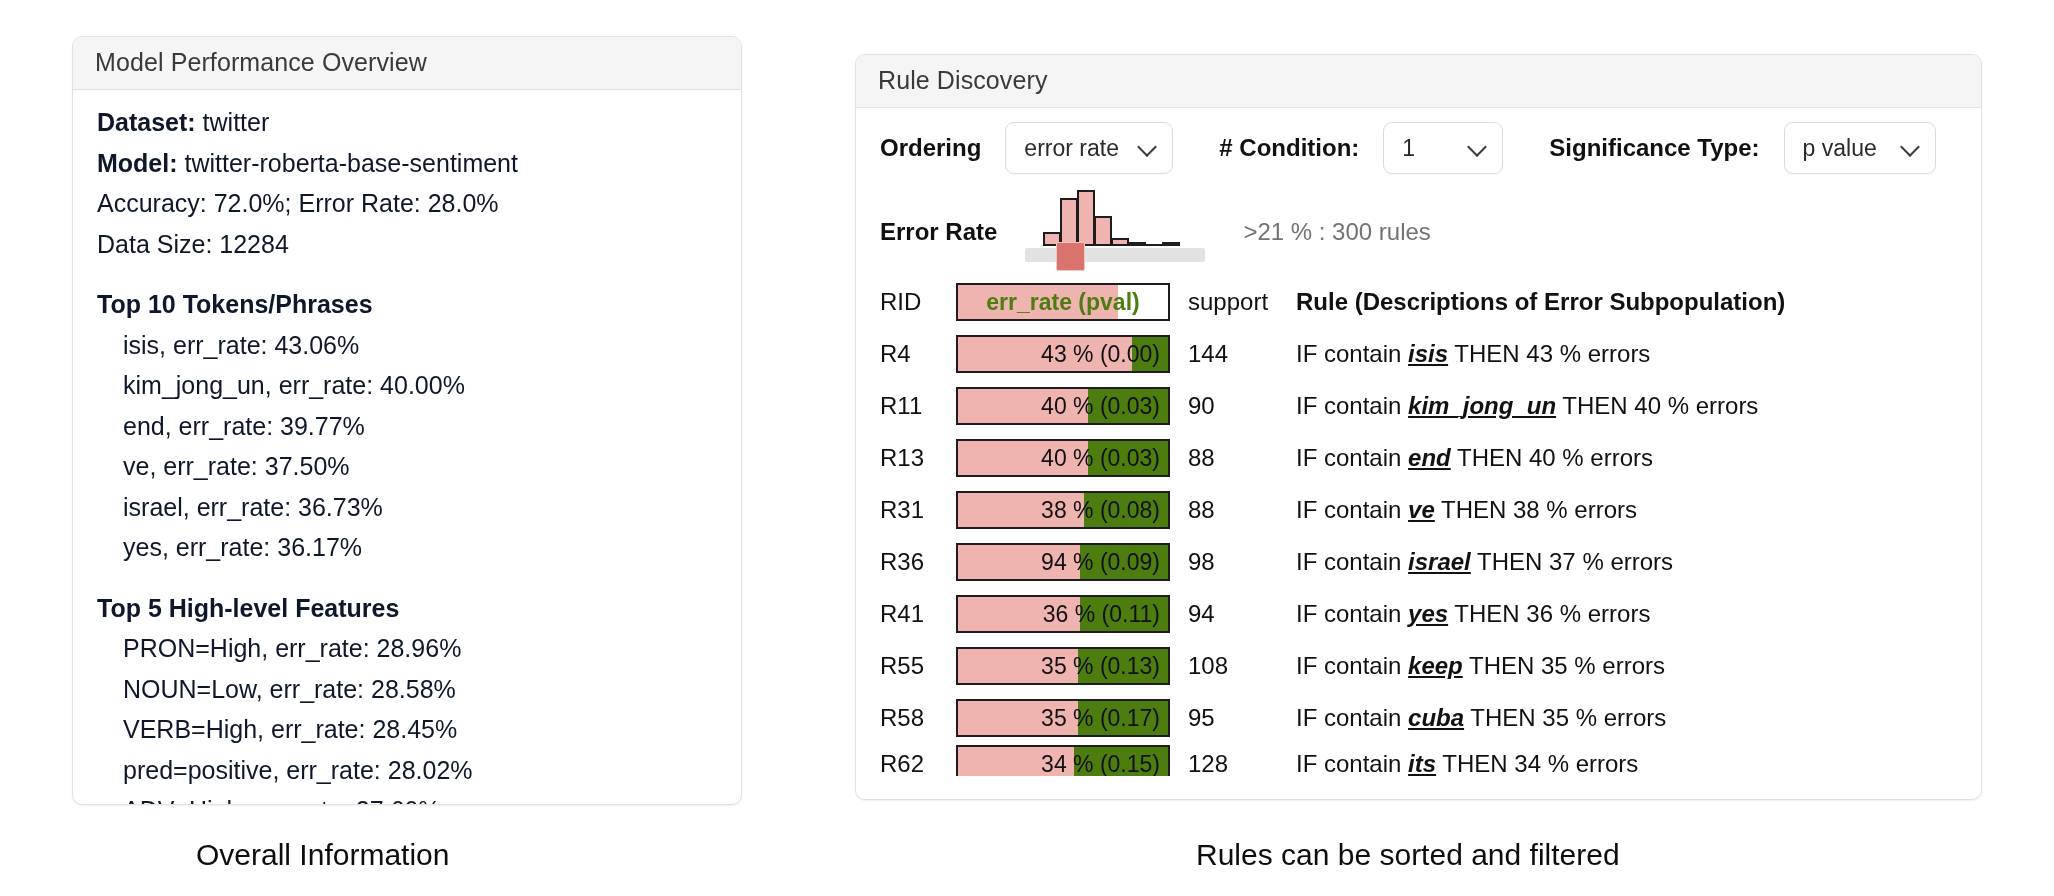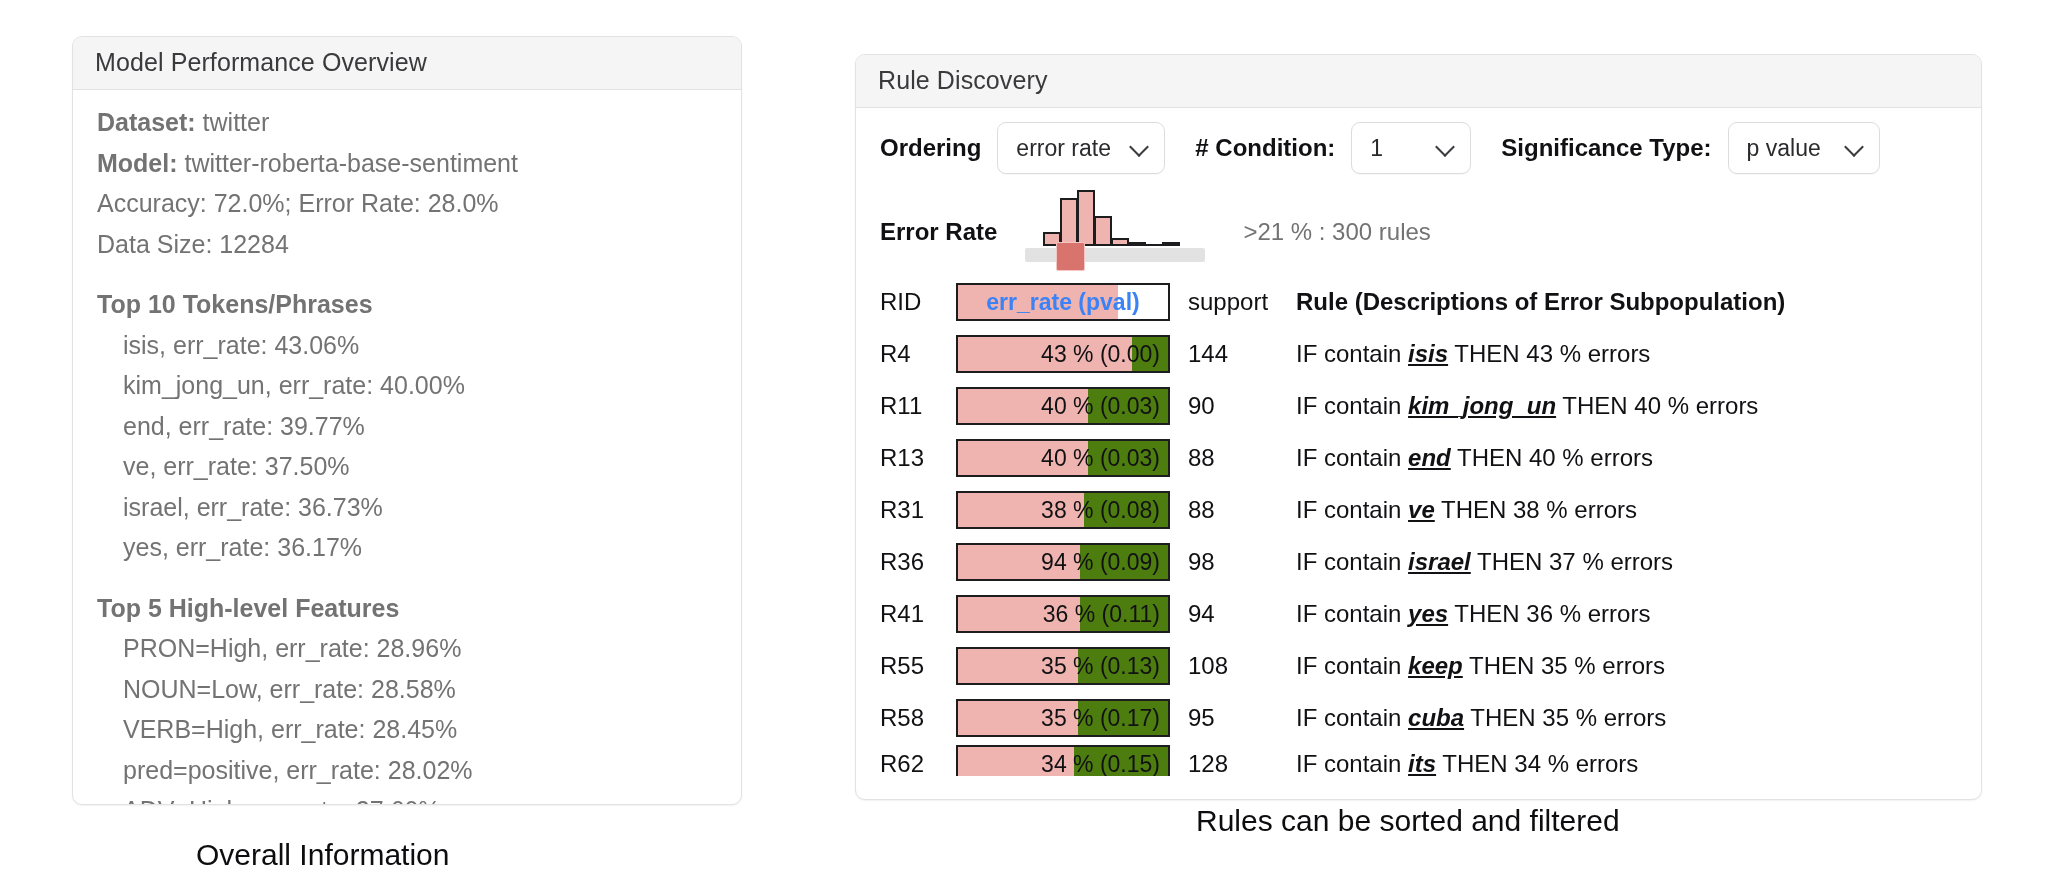--- a/index.html
+++ b/index.html
@@ -31,21 +31,21 @@
   }
 
   
   #overview-card{
     left:72px; top:36px; width:668px; height:767px;
   }
   #overview-body{
     padding:12px 0 0 24px;
     font-size:25px;
     line-height:1.62;
-    color:#737373;
+    color:#0f172a;
   }
   .kv{white-space:nowrap;}
   .kv b{font-weight:bold;}
   .sec-title{font-weight:bold;margin-top:20px;}
   .sub-item{padding-left:26px;white-space:nowrap;}
 
   
   #rules-card{
     left:855px; top:54px; width:1125px; height:744px;
   }
@@ -54,21 +54,21 @@
     position:relative;
     height:668px;
     overflow:hidden;
   }
 
   
   .controls{
     display:flex;
     align-items:center;
     padding:14px 0 0 24px;
-    gap:0;
+    gap:8px;
   }
   .ctl-label{
     font-size:24px;font-weight:bold;color:#111114;white-space:nowrap;
   }
   .select{
     display:flex;align-items:center;justify-content:space-between;
     border:1px solid #dcdcdf;
     border-radius:9px;
     background:#ffffff;
     height:52px;
@@ -175,21 +175,21 @@
     background:#ffffff;
     box-sizing:border-box;
     display:flex;align-items:center;justify-content:center;
   }
   .hdr-chip .hfill{
     position:absolute;left:0;top:0;bottom:0;
     width:76%;
     background:#efb4b0;
   }
   .hdr-chip .htxt{
-    position:relative;z-index:2;font-size:23px;color:#3b82f6;
+    position:relative;z-index:2;font-size:23px;color:#4d7c0f;
   }
 
   
   .barbox{
     position:relative;
     width:214px;height:38px;
     border:2px solid #1d1d1f;
     background:#4d7c0f;
     box-sizing:border-box;
   }
@@ -214,21 +214,21 @@
   tr.clipped{opacity:1;}
 
   
   .caption{
     position:absolute;
     font-size:30px;
     color:#0d0d0f;
     white-space:nowrap;
   }
   #caption-left{left:196px;top:838px;}
-  #caption-right{left:1196px;top:804px;}
+  #caption-right{left:1196px;top:838px;}
 </style>
 </head>
 <body>
 
 <div class="card" id="overview-card">
   <div class="card-header">Model Performance Overview</div>
   <div id="overview-body">
 
     <div class="kv">
       <b>Dataset:</b>

